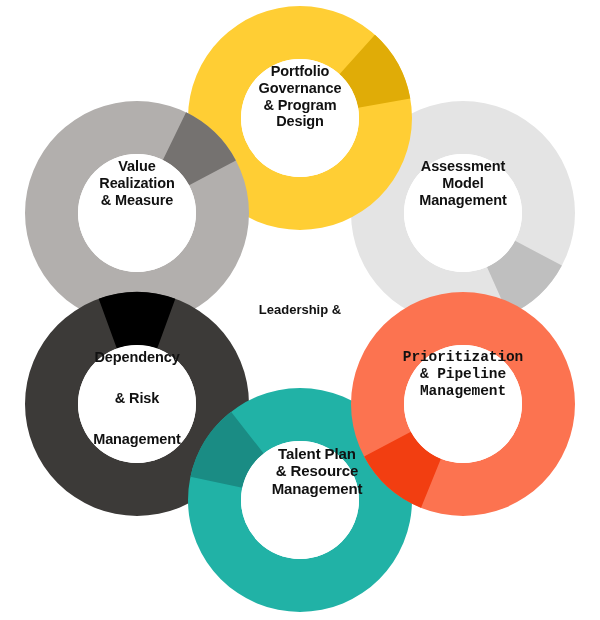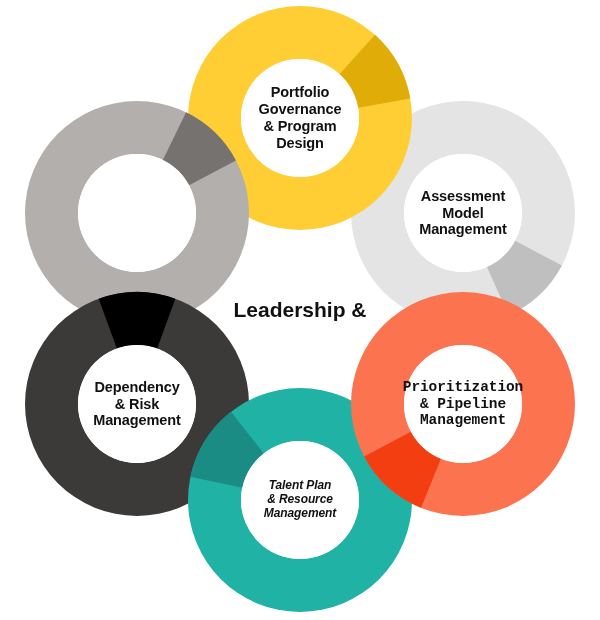--- a/index.html
+++ b/index.html
@@ -29,30 +29,29 @@
   .ring-label {
     position: absolute;
     text-align: center;
     font-weight: bold;
     color: #111111;
     line-height: 1.16;
     letter-spacing: -0.1px;
     pointer-events: none;
     display: flex;
     align-items: center;
-    justify-content: center;
     flex-direction: column;
   }
   .ring-label span { display: block; white-space: nowrap; }
   .center-label {
     position: absolute;
     text-align: center;
     font-weight: bold;
     color: #111111;
-    font-size: 21px;
+    font-size: 13px;
     line-height: 1.2;
     pointer-events: none;
     display: flex;
     align-items: center;
     justify-content: center;
     flex-direction: column;
   }
   .center-label span { display: block; white-space: nowrap; }
 </style>
 </head>
@@ -104,28 +103,33 @@
   <div class="ring-label" style="left: 388px; top: 158px; width: 150px; height: 110px; font-size: 14.5px;">
       <span>Assessment</span>
       <span>Model</span>
       <span>Management</span>
     </div>
   <div class="ring-label" style="left: 388px; top: 349px; width: 150px; height: 110px; font-size: 14.5px; font-family: Liberation Mono, monospace;">
       <span>Prioritization</span>
       <span>&amp; Pipeline</span>
       <span>Management</span>
     </div>
-  <div class="ring-label" style="left: 225px; top: 445px; width: 150px; height: 110px; font-size: 12px; font-style: italic;">
+  <div class="ring-label" style="left: 242px; top: 445px; width: 150px; height: 110px; font-size: 15px;">
       <span>Talent Plan</span>
       <span>&amp; Resource</span>
       <span>Management</span>
     </div>
-  <div class="ring-label" style="left: 62px; top: 349px; width: 150px; height: 110px; font-size: 14.5px;">
+  <div class="ring-label" style="left: 62px; top: 349px; width: 150px; height: 110px; font-size: 14.5px; gap: 24px;">
       <span>Dependency</span>
       <span>&amp; Risk</span>
       <span>Management</span>
+    </div>
+  <div class="ring-label" style="left: 62px; top: 158px; width: 150px; height: 110px; font-size: 14.5px;">
+      <span>Value</span>
+      <span>Realization</span>
+      <span>&amp; Measure</span>
     </div>
 
   <div class="center-label" style="left: 190px; top: 280px; width: 220px; height: 60px;">
     <span>Leadership &amp;</span>
   </div>
 
 </div>
 
 </body></html>

